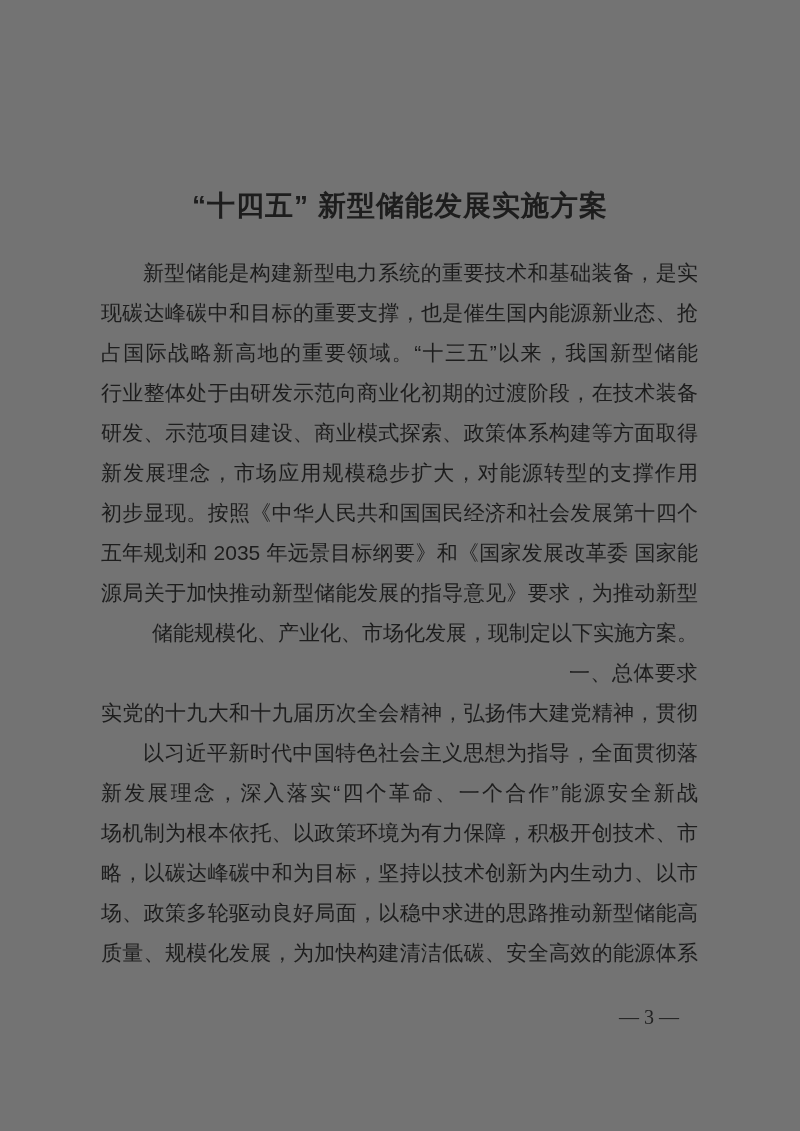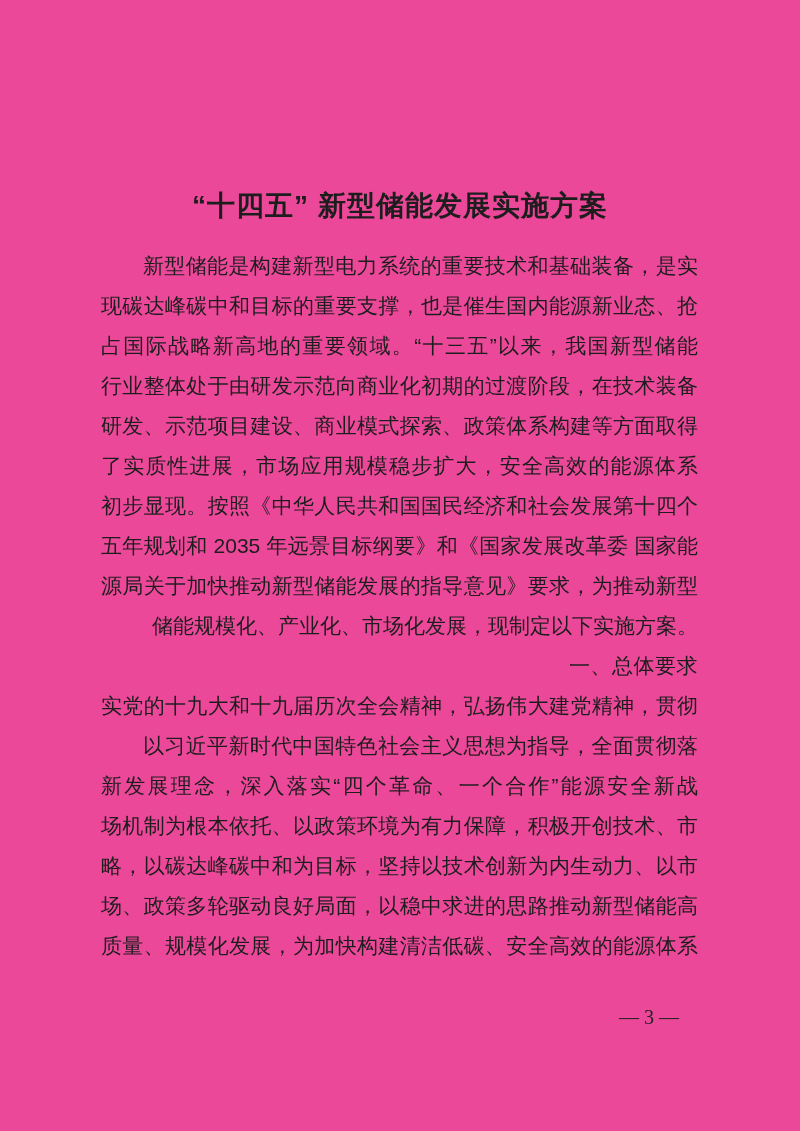--- a/index.html
+++ b/index.html
@@ -4,41 +4,41 @@
 <style>
   html, body {
     margin: 0;
     padding: 0;
     background: #ffffff;
   }
   .page {
     position: relative;
     width: 800px;
     height: 1131px;
-    background: #ec4899;
+    background: #737373;
     overflow: hidden;
     font-family: "Liberation Sans", "DejaVu Sans", sans-serif;
     color: #1d1d1d;
   }
   .doc-title {
     position: absolute;
     top: 164px;
     left: 0;
     width: 800px;
     height: 46px;
     line-height: 46px;
     text-align: center;
     font-size: 28px;
     font-weight: 600;
     letter-spacing: 1px;
     white-space: nowrap;
   }
   .doc-body {
     position: absolute;
-    top: 246px;
+    top: 253px;
     left: 101px;
     width: 597px;
   }
   .line {
     height: 40px;
     line-height: 40px;
     font-size: 21px;
     text-align: right;
     overflow: hidden;
   }
@@ -72,21 +72,21 @@
 
 <div class="page">
   <h1 class="doc-title">“十四五” 新型储能发展实施方案</h1>
 
   <div class="doc-body">
       <div class="line indent justify">新型储能是构建新型电力系统的重要技术和基础装备，是实</div>
       <div class="line justify">现碳达峰碳中和目标的重要支撑，也是催生国内能源新业态、抢</div>
       <div class="line justify">占国际战略新高地的重要领域。“十三五”以来，我国新型储能</div>
       <div class="line justify">行业整体处于由研发示范向商业化初期的过渡阶段，在技术装备</div>
       <div class="line justify">研发、示范项目建设、商业模式探索、政策体系构建等方面取得</div>
-      <div class="line justify">了实质性进展，市场应用规模稳步扩大，安全高效的能源体系</div>
+      <div class="line justify">新发展理念，市场应用规模稳步扩大，对能源转型的支撑作用</div>
       <div class="line justify">初步显现。按照《中华人民共和国国民经济和社会发展第十四个</div>
       <div class="line justify">五年规划和 2035 年远景目标纲要》和《国家发展改革委 国家能</div>
       <div class="line justify">源局关于加快推动新型储能发展的指导意见》要求，为推动新型</div>
       <div class="line">储能规模化、产业化、市场化发展，现制定以下实施方案。</div>
       <div class="line indent heading">一、总体要求</div>
       <div class="line justify">实党的十九大和十九届历次全会精神，弘扬伟大建党精神，贯彻</div>
       <div class="line indent justify">以习近平新时代中国特色社会主义思想为指导，全面贯彻落</div>
       <div class="line justify">新发展理念，深入落实“四个革命、一个合作”能源安全新战</div>
       <div class="line justify">场机制为根本依托、以政策环境为有力保障，积极开创技术、市</div>
       <div class="line justify">略，以碳达峰碳中和为目标，坚持以技术创新为内生动力、以市</div>

